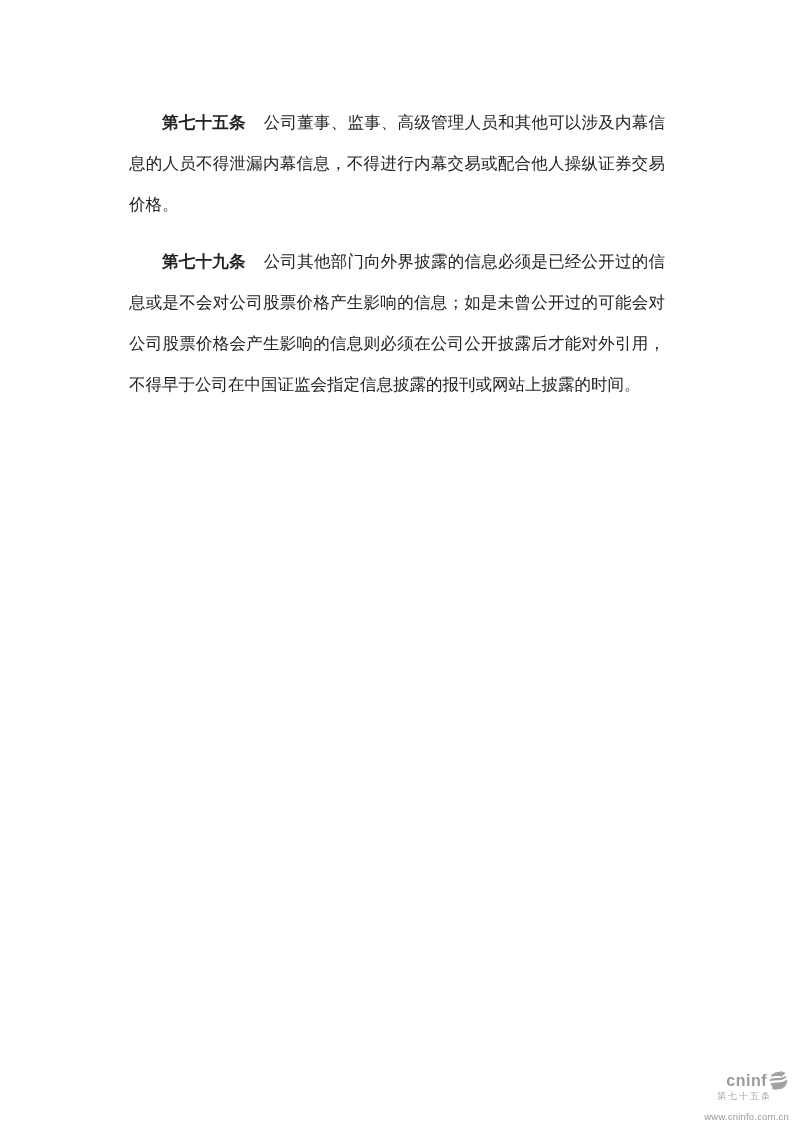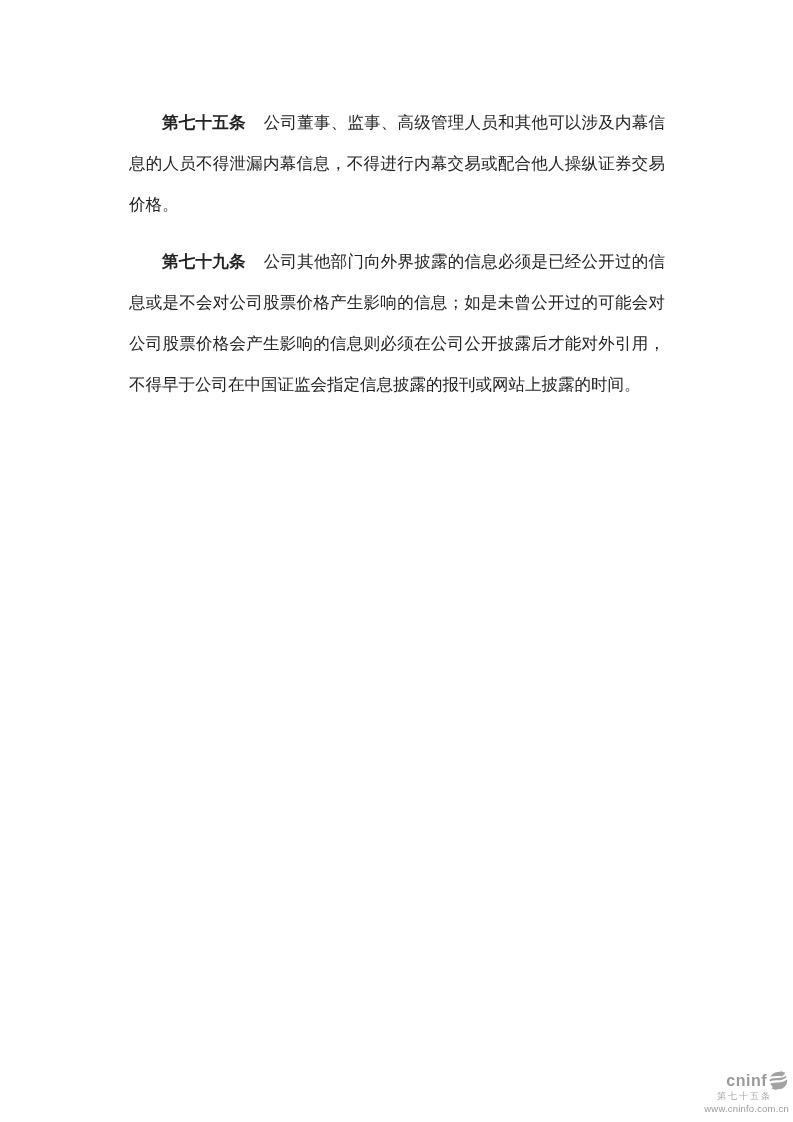--- a/index.html
+++ b/index.html
@@ -64,21 +64,21 @@
   .logo-cn {
     font-size: 9px;
     letter-spacing: 2px;
     color: #a8a8a8;
     margin-top: 1px;
     margin-right: 17px;
   }
   .logo-url {
     font-size: 9.5px;
     color: #9a9a9a;
-    margin-top: 3px;
+    margin-top: 11px;
     letter-spacing: 0.2px;
   }
 </style>
 </head>
 <body>
 
 <div class="page">
 
   <div class="content" id="articles-container">
     <p class="article"><span class="article-num">第七十五条</span><span class="article-text">公司董事、监事、高级管理人员和其他可以涉及内幕信息的人员不得泄漏内幕信息，不得进行内幕交易或配合他人操纵证券交易价格。</span></p>

